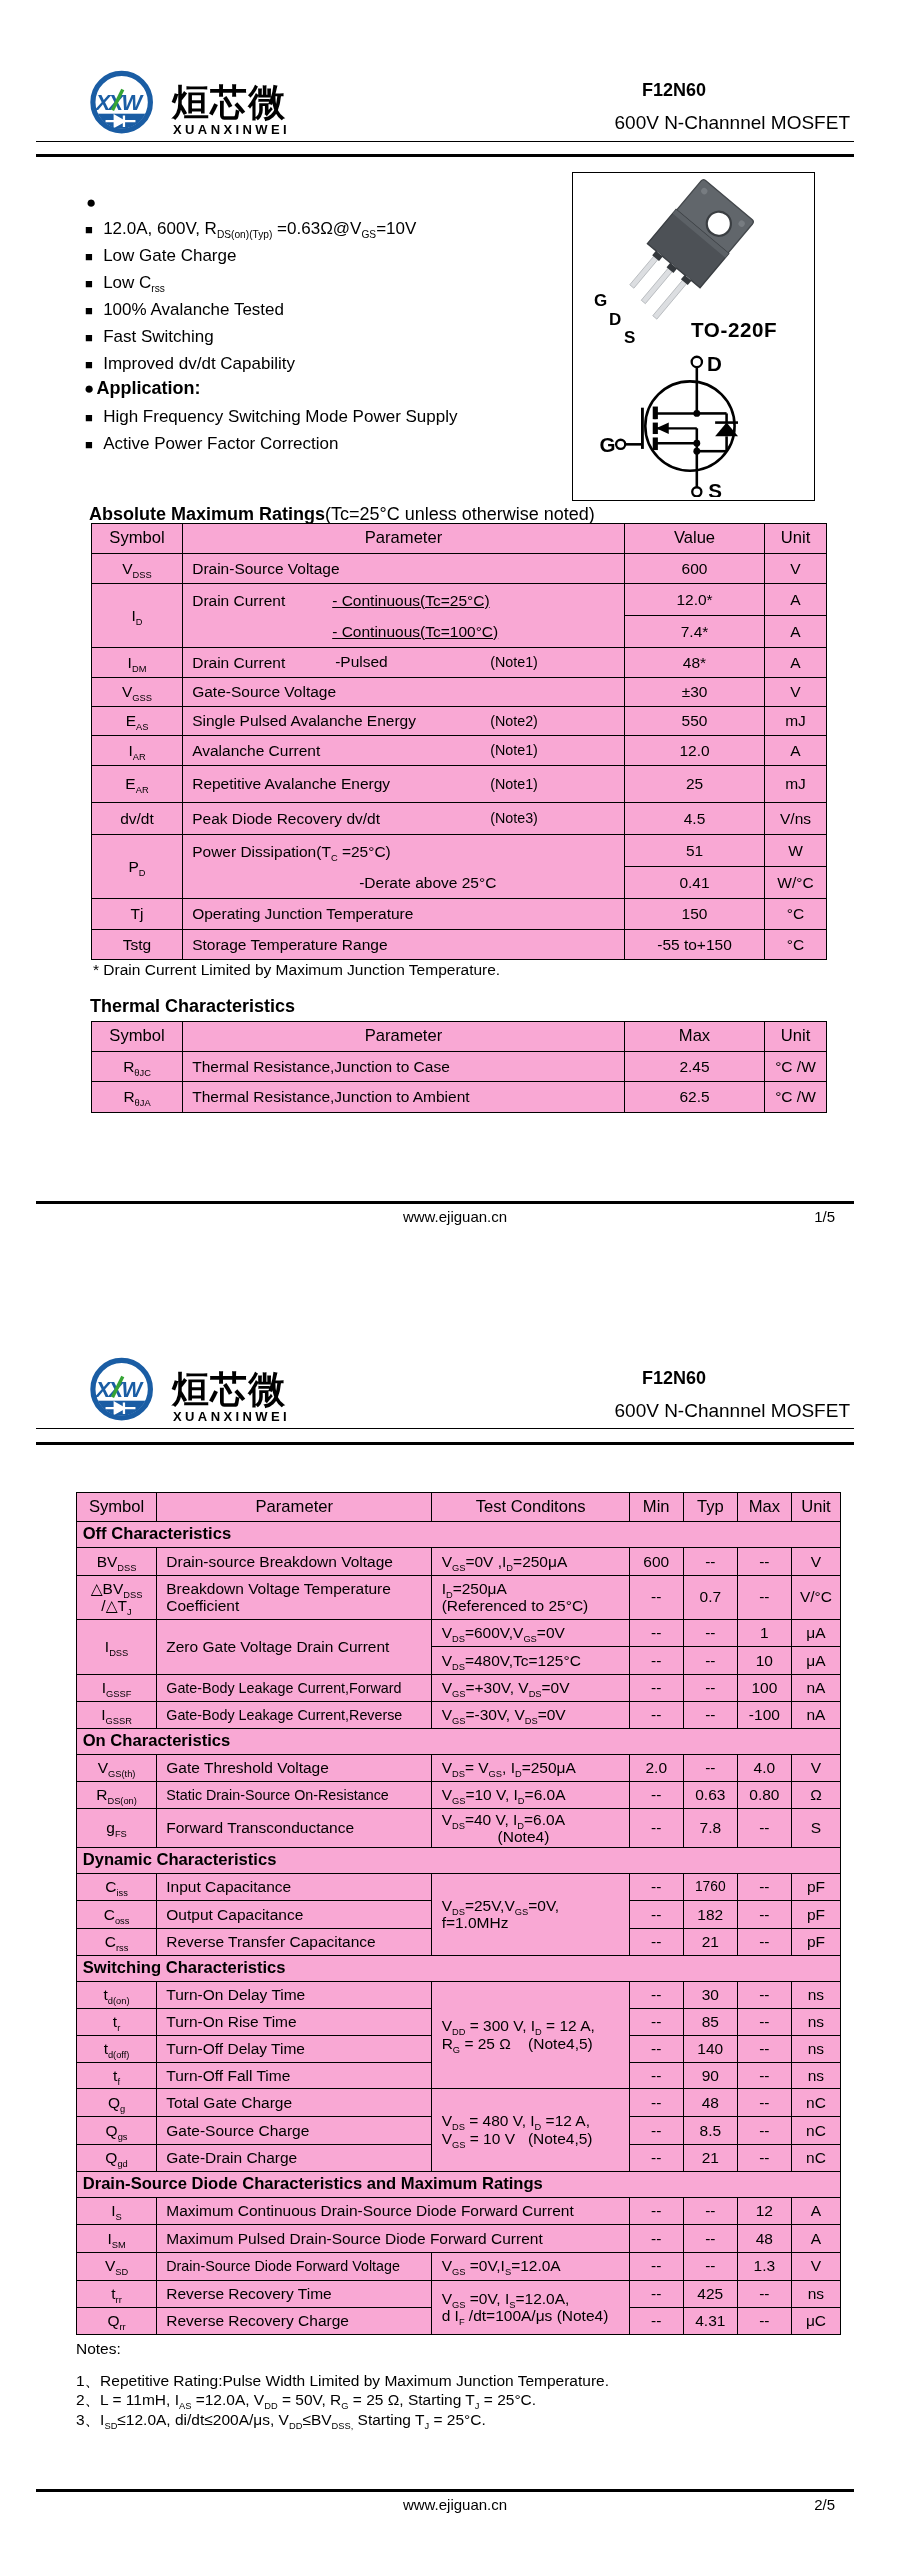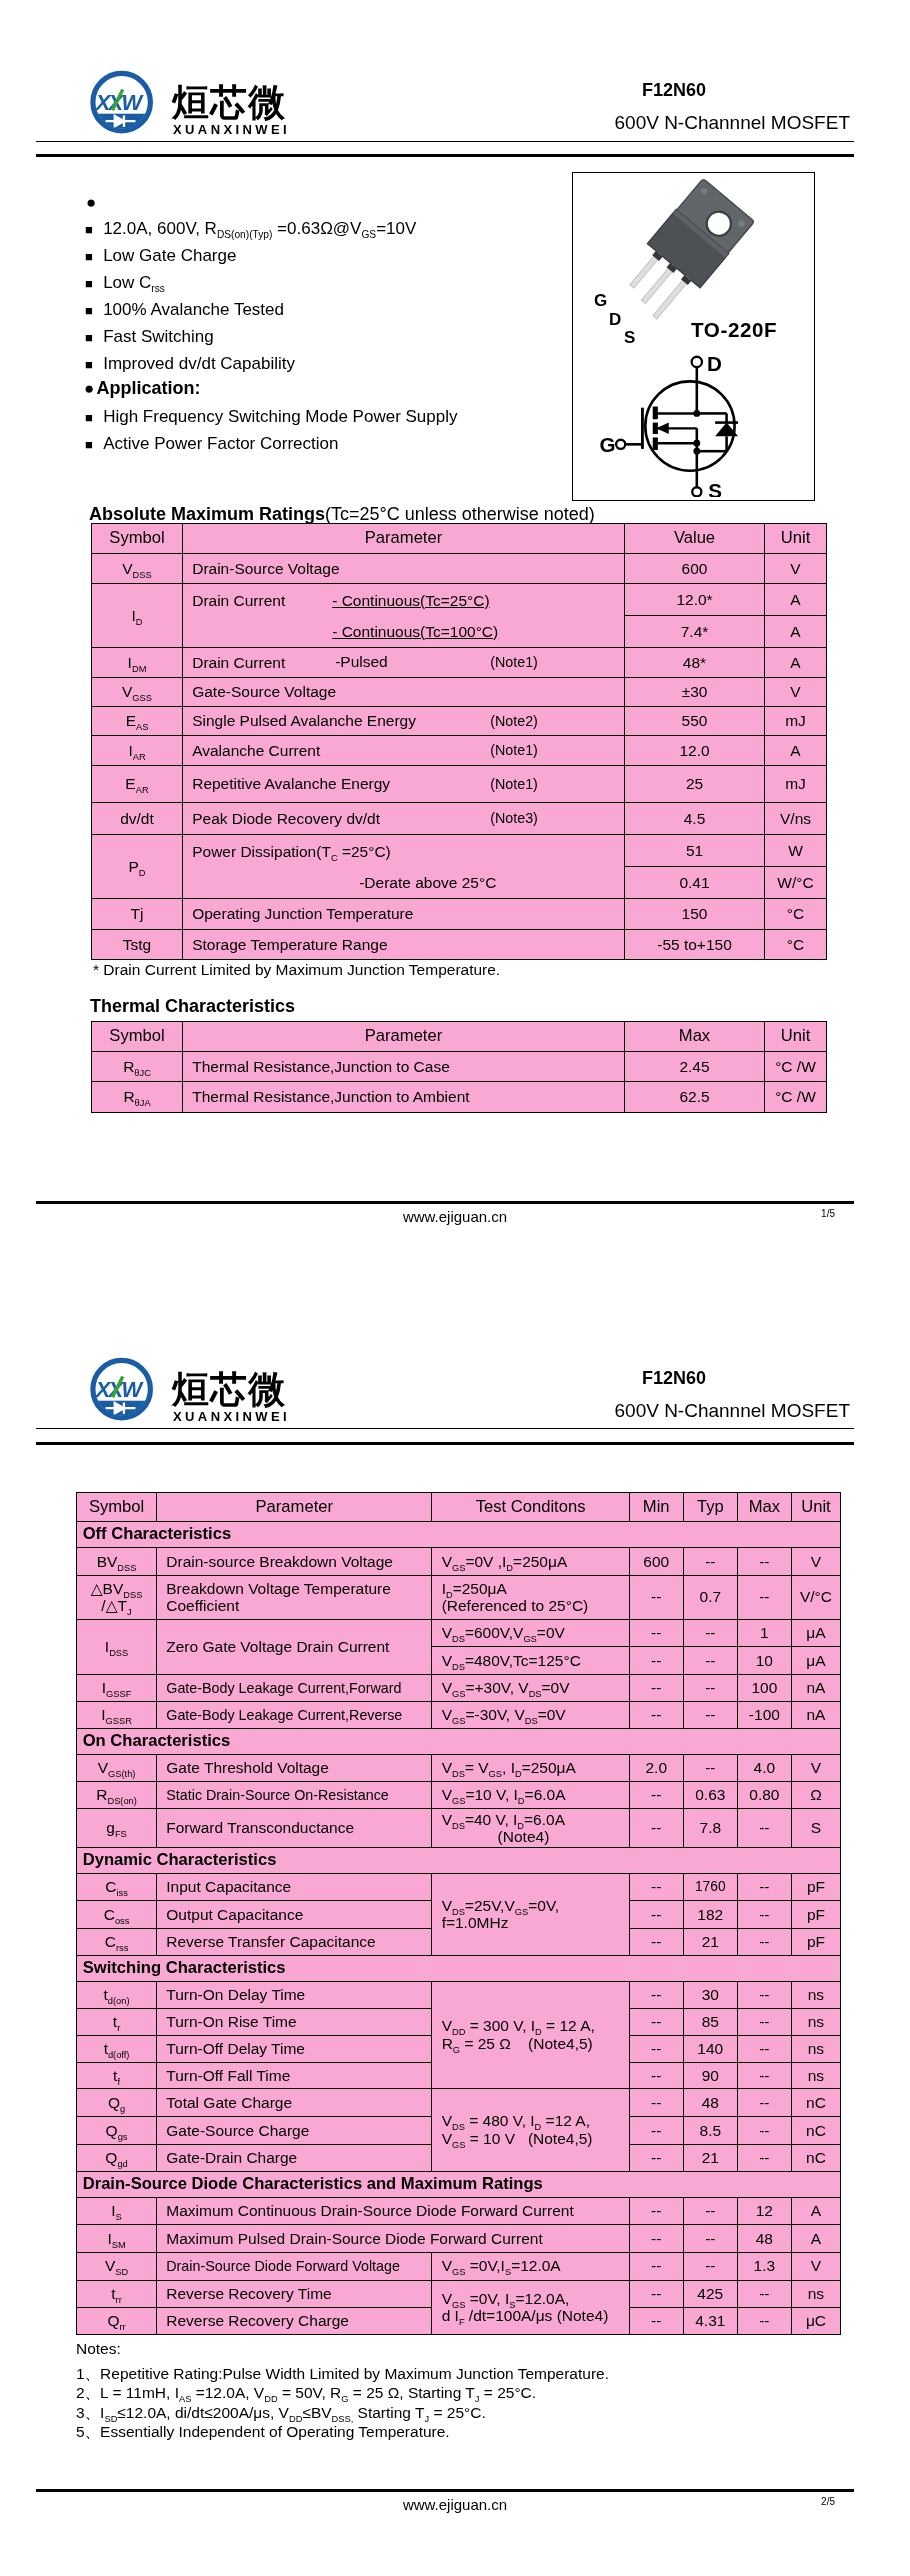--- a/index.html
+++ b/index.html
@@ -37,24 +37,24 @@
   .pw .nt{position:absolute;left:298px;top:50%;transform:translateY(-50%);font-size:14.3px;}
   .pw .cnd{position:absolute;left:143px;top:50%;transform:translateY(-50%);}
   .idp{display:flex;text-align:left;}
   .idp .lab{width:140px;line-height:31px;}
   .idp .conds{line-height:31px;text-decoration:underline;}
   .pdp{text-align:left;line-height:31px;}
   .pdp .ind{padding-left:167px;}
   .foot{font-size:15.5px;}
   
   .fsite{font-size:15px;text-align:center;width:100%;}
-  .fpage{font-size:10px;margin-left:31px;}
+  .fpage{font-size:15px;margin-left:31px;}
   
   .notes{font-size:15.5px;line-height:19.5px;}
-  .notes .t{margin-bottom:5px;}
+  .notes .t{margin-bottom:12px;}
 </style>
 </head>
 <body>
 
 <div class="page" id="p1">
 
   <svg class="abs" style="left:86px;top:70px" width="92" height="69" viewBox="0 0 160 120">
     <circle cx="62" cy="56" r="50" fill="none" stroke="#1a5da4" stroke-width="9"></circle>
     <text x="17" y="70" font-size="38" font-style="italic" font-weight="bold" fill="#1a5da4" letter-spacing="-3" font-family="Liberation Sans, sans-serif">XXW</text>
     <path d="M64 34 L46 70" stroke="#35a435" stroke-width="6" fill="none"></path>
@@ -592,20 +592,19 @@
       <td>μC</td>
     </tr>
   </tbody>
     </table>
 
   <div class="abs notes" style="left:76px;top:1051px;width:746px">
     <div class="t">Notes:</div>
     <div>1、Repetitive Rating:Pulse Width Limited by Maximum Junction Temperature.</div>
     <div>2、L = 11mH, I<sub>AS</sub> =12.0A, V<sub>DD</sub> = 50V, R<sub>G</sub> = 25 Ω, Starting T<sub>J</sub> = 25°C.</div>
     <div>3、I<sub>SD</sub>≤12.0A, di/dt≤200A/μs, V<sub>DD</sub>≤BV<sub>DSS,</sub> Starting T<sub>J</sub> = 25°C.</div>
-    <div>5、Essentially Independent of Operating Temperature.</div>
   </div>
 
   <div class="abs hr-thick" style="left:36px;top:1201px;width:818px;height:2.9px"></div>
   <div class="abs fsite" style="left:0;top:1208px">www.ejiguan.cn</div>
   <div class="abs fpage" style="right:75px;top:1208px">2/5</div>
 </div>
 
 
 </body></html>

